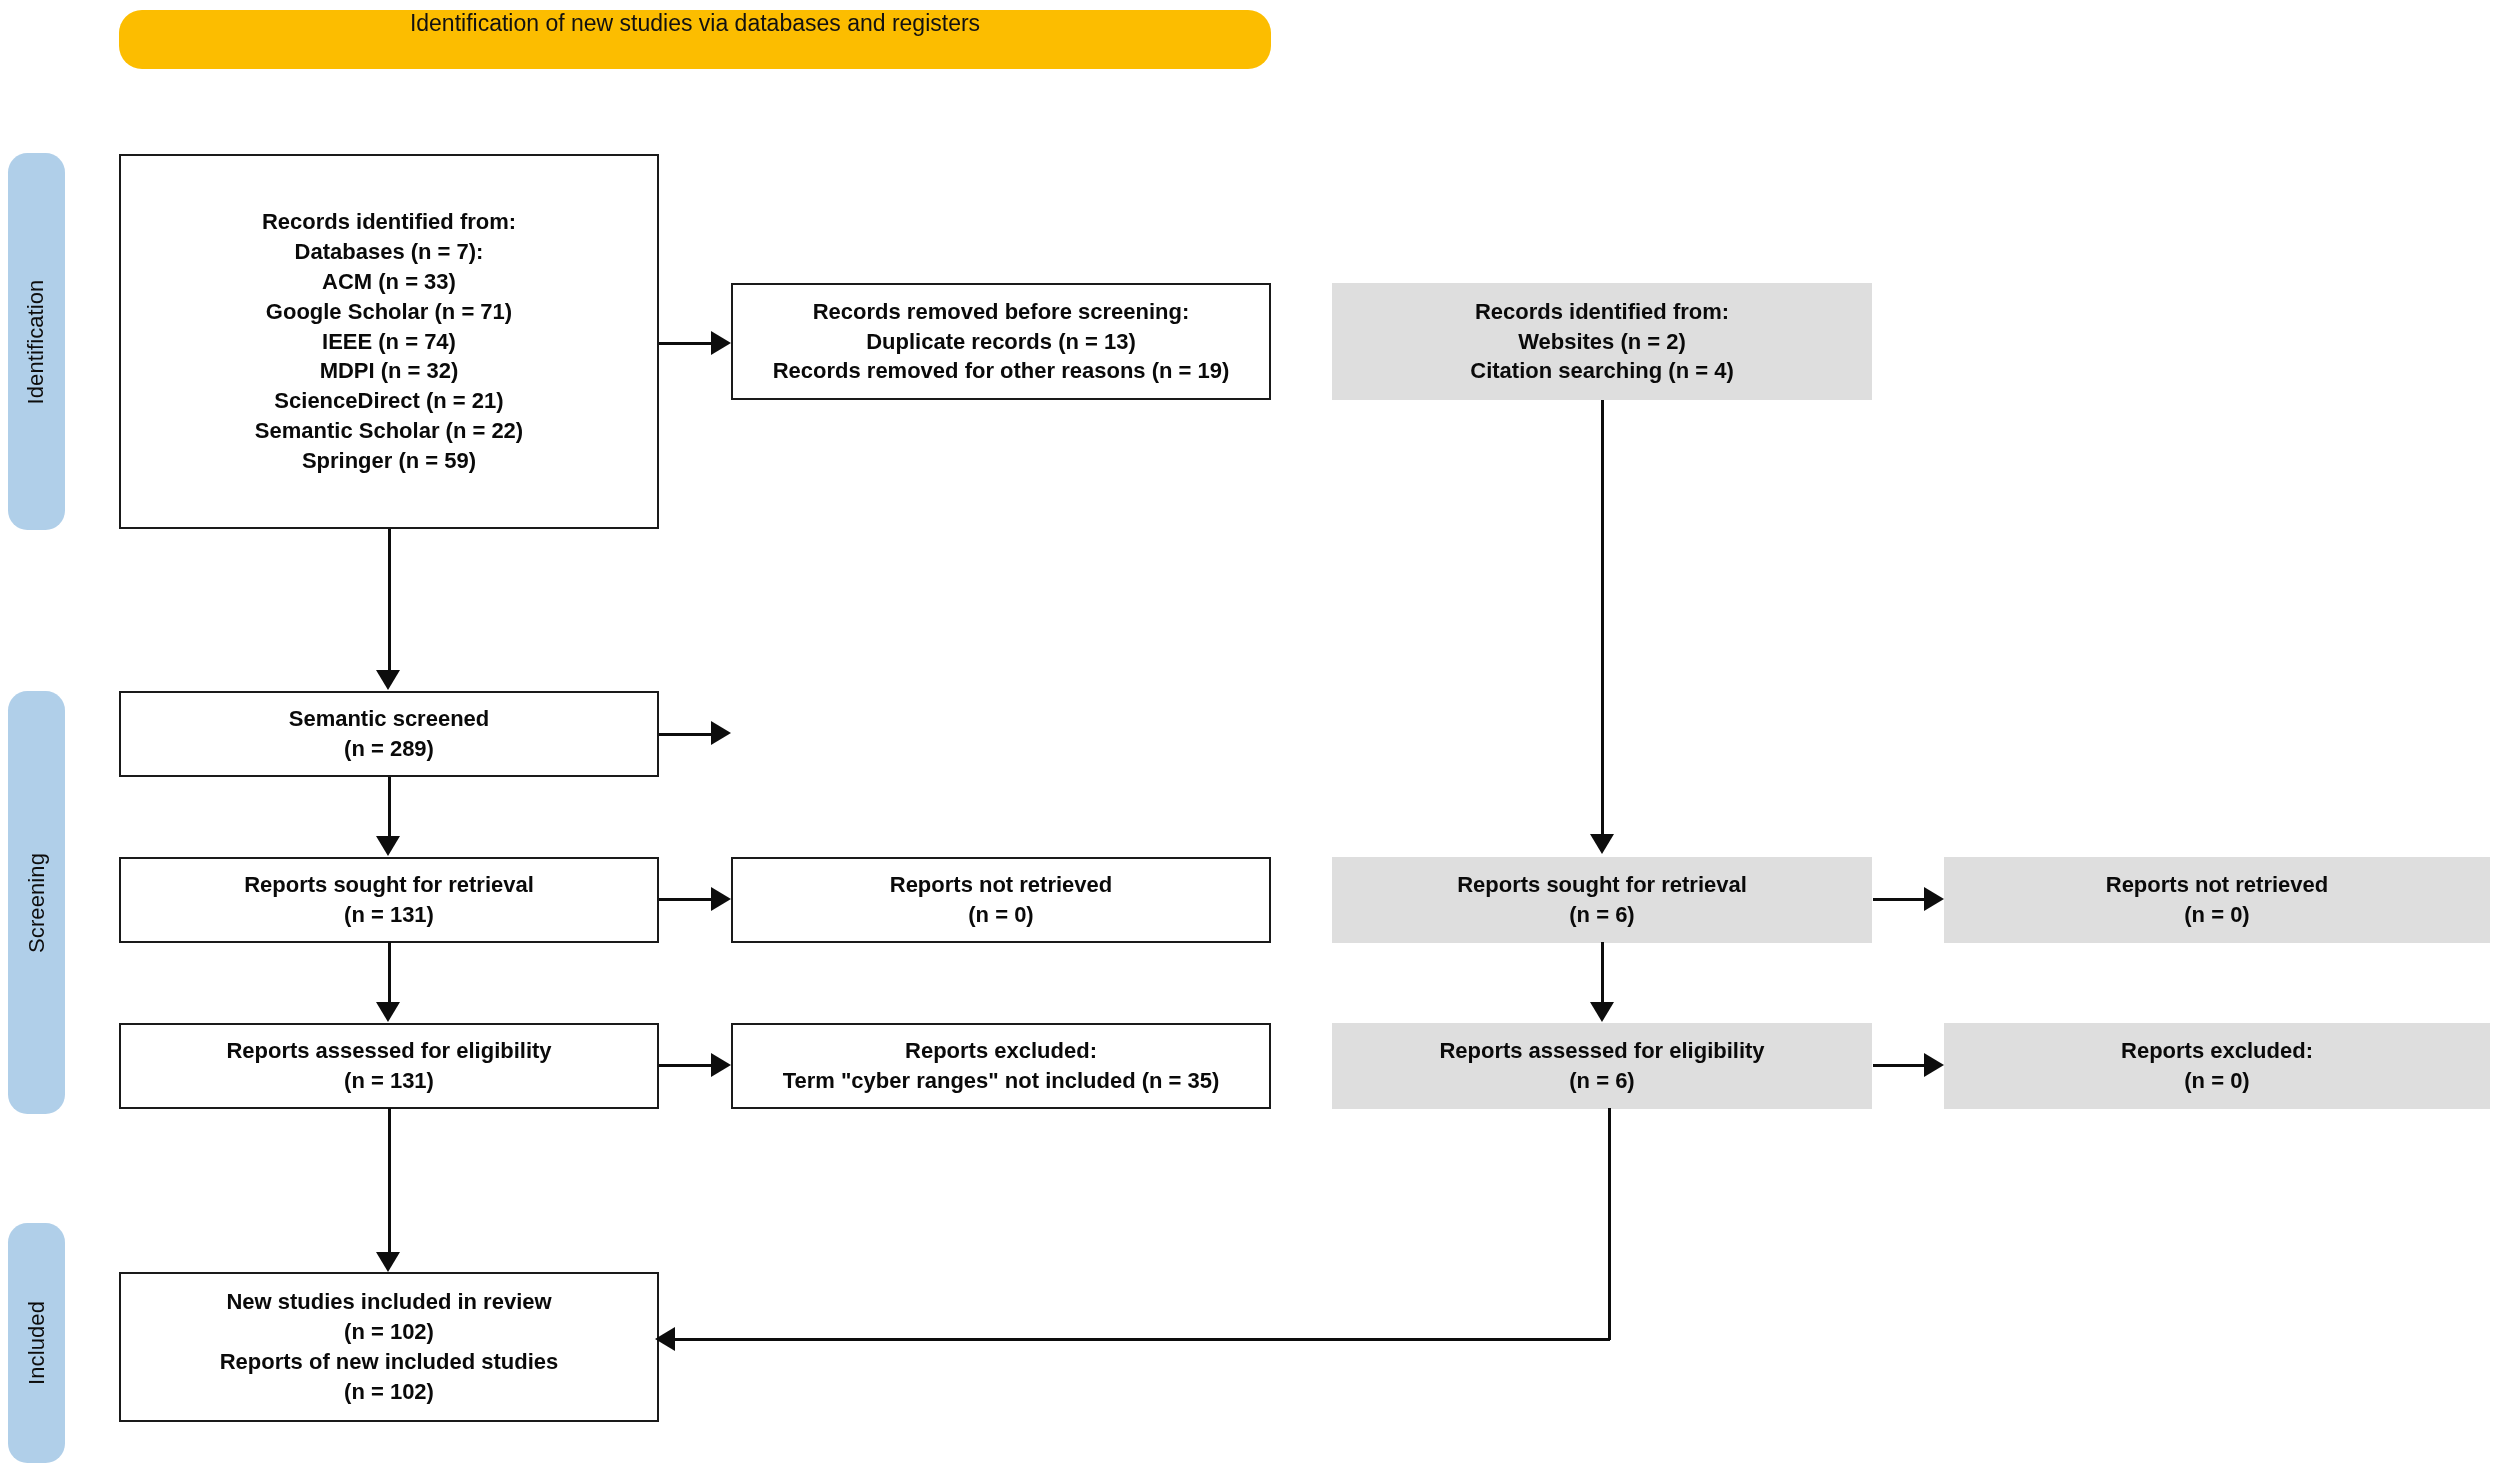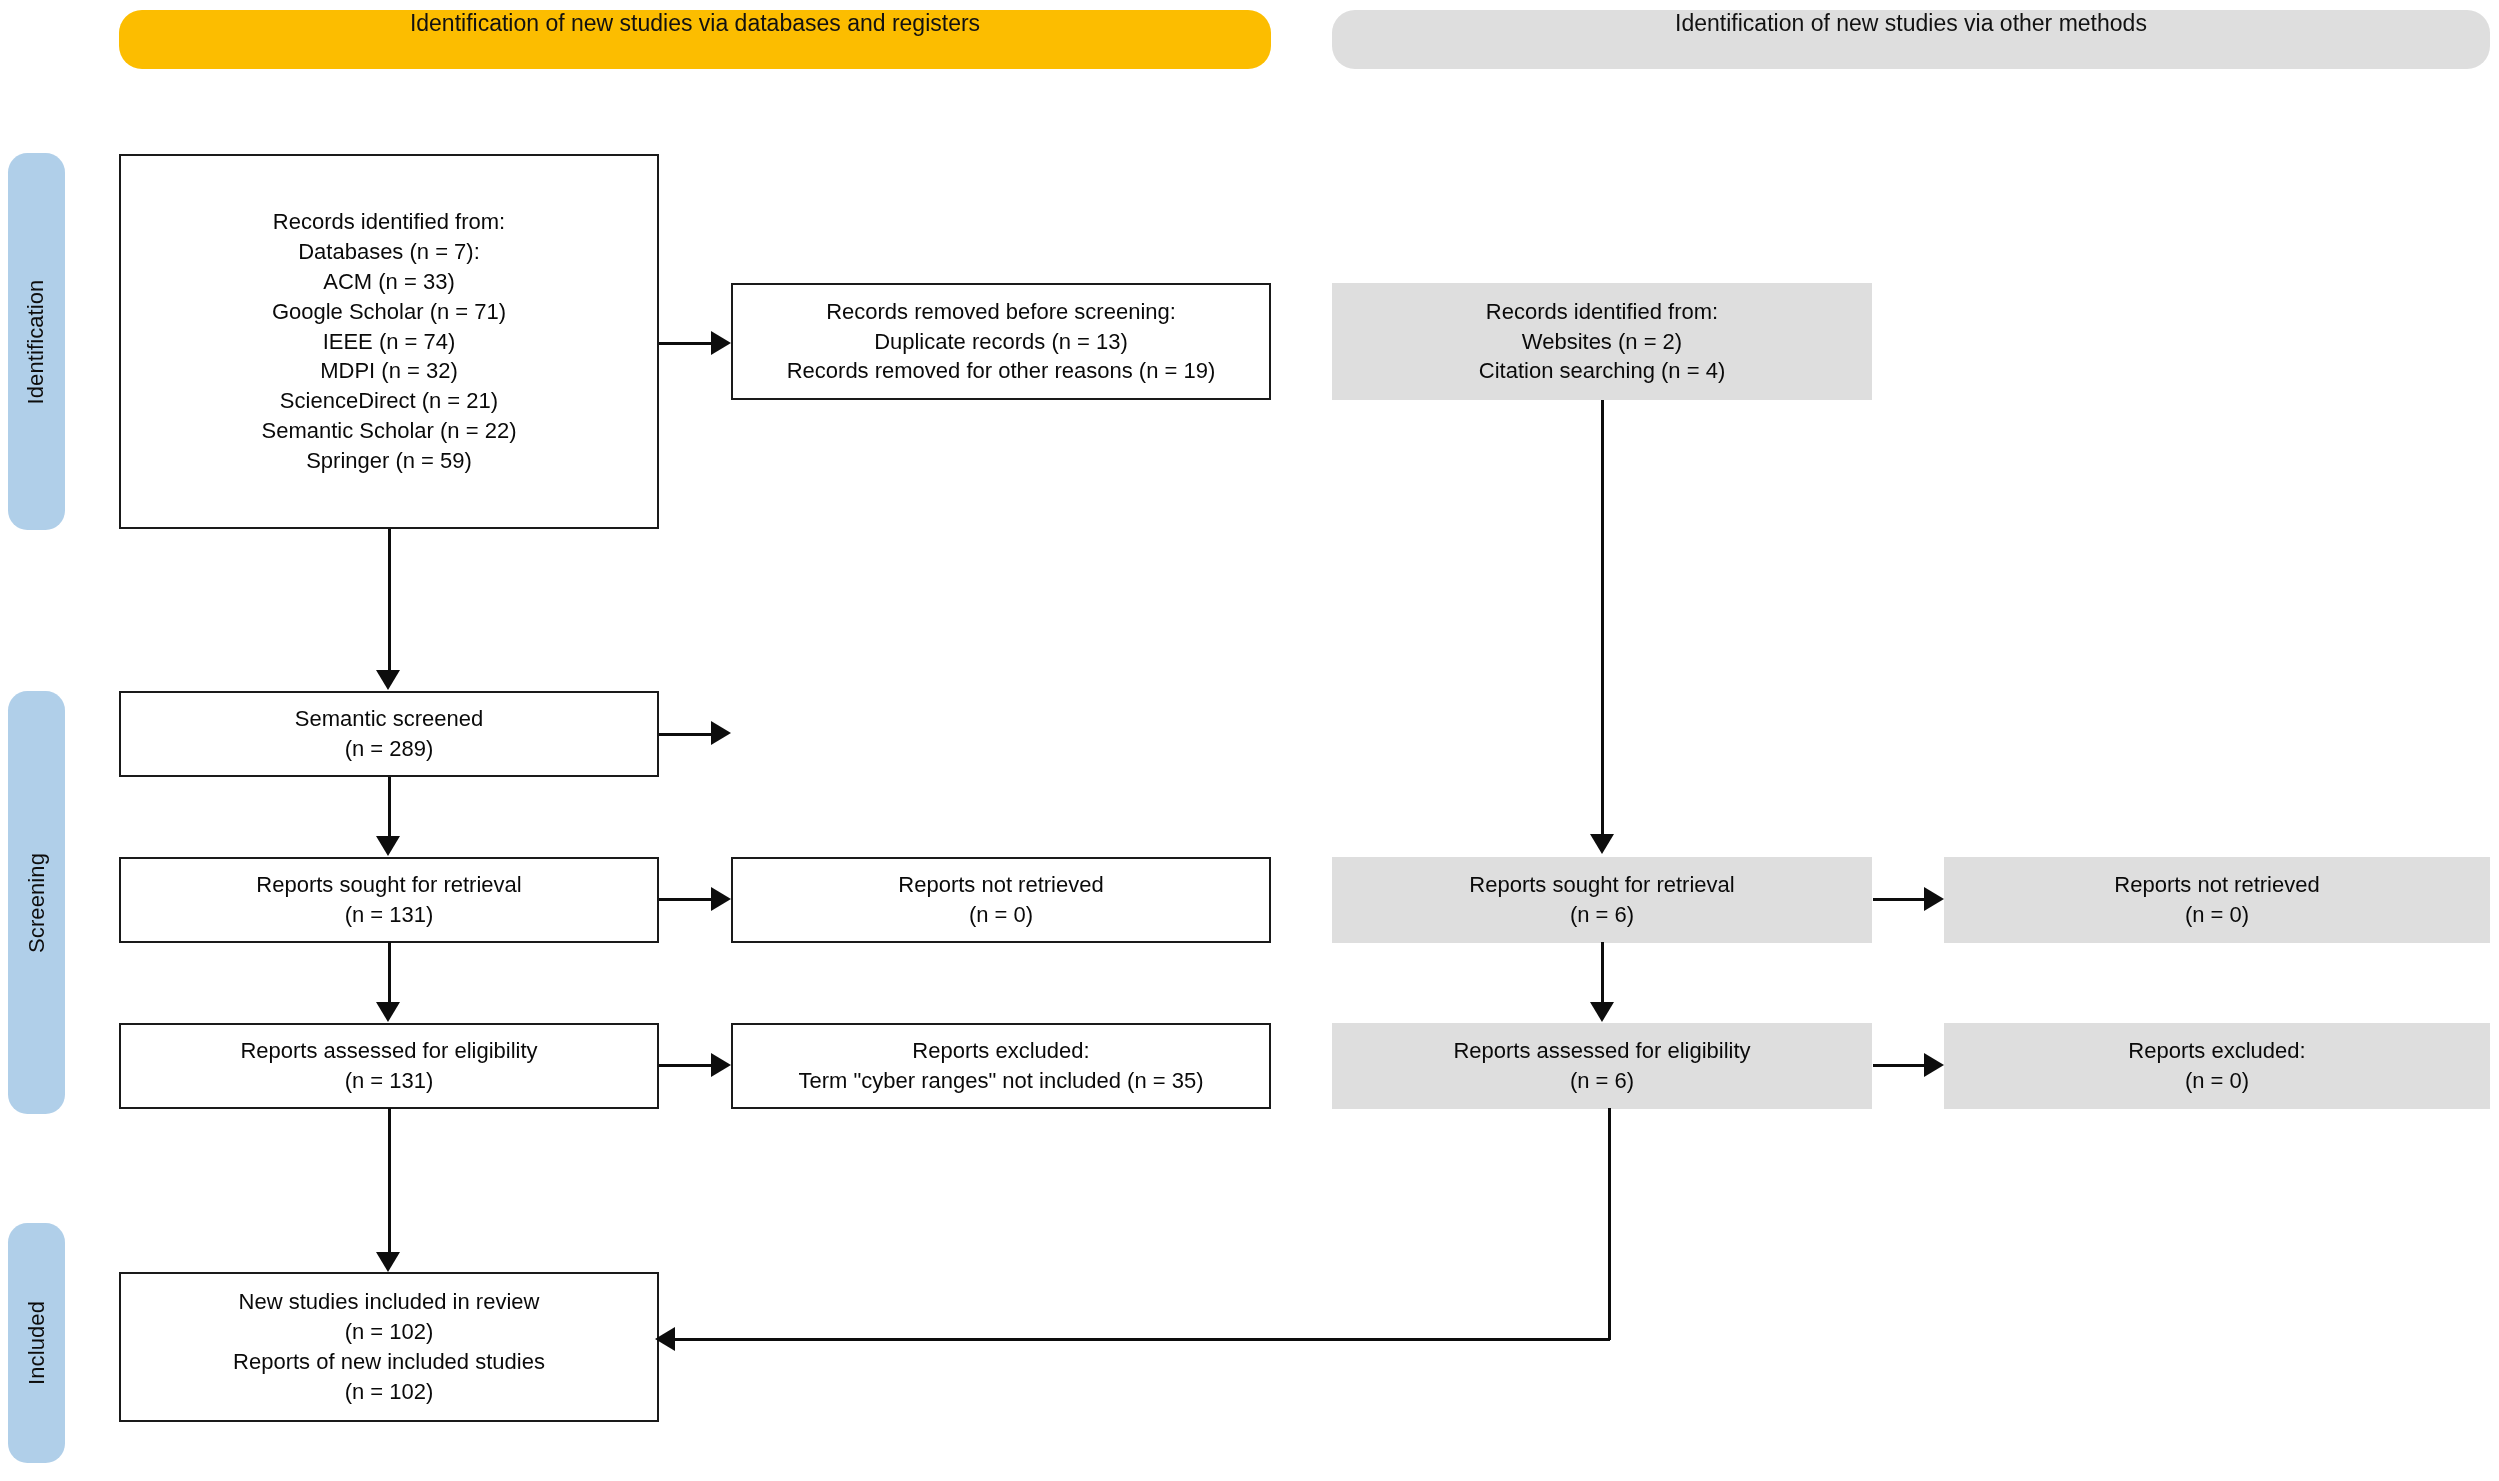--- a/index.html
+++ b/index.html
@@ -54,20 +54,21 @@
     display: flex;
     flex-direction: column;
     align-items: center;
     justify-content: center;
     box-sizing: border-box;
     font-size: 22px;
     line-height: 1.36;
     color: #0a0a0a;
     text-align: center;
     padding: 3.4px 5.7px;
+    font-weight: bold;
   }
   .box.white {
     background: #ffffff;
     border: 2.3px solid #1a1a1a;
   }
   .box.grey {
     background: #dedede;
     border: none;
   }
   .box .line { white-space: nowrap; display: block; }
@@ -102,23 +103,20 @@
 </style>
 </head>
 <body>
 
 <div id="canvas">
 
   <div class="banner databases" style="left:119px; top:10.3px; width:1152px; height:59px;">
     <span>Identification of new studies via databases and registers</span>
   </div>
 
-  <div class="banner other" style="left:1332px; top:10.3px; width:1158px; height:59px;">
-    <span>Identification of new studies via other methods</span>
-  </div>
 
   <div class="stage-label" style="left:8px; top:153px; width:57px; height:377px;">
     <span class="stage-text">Identification</span>
   </div>
 
   <div class="stage-label" style="left:8px; top:691px; width:57px; height:423px;">
     <span class="stage-text">Screening</span>
   </div>
 
   <div class="stage-label" style="left:8px; top:1223px; width:57px; height:240px;">

